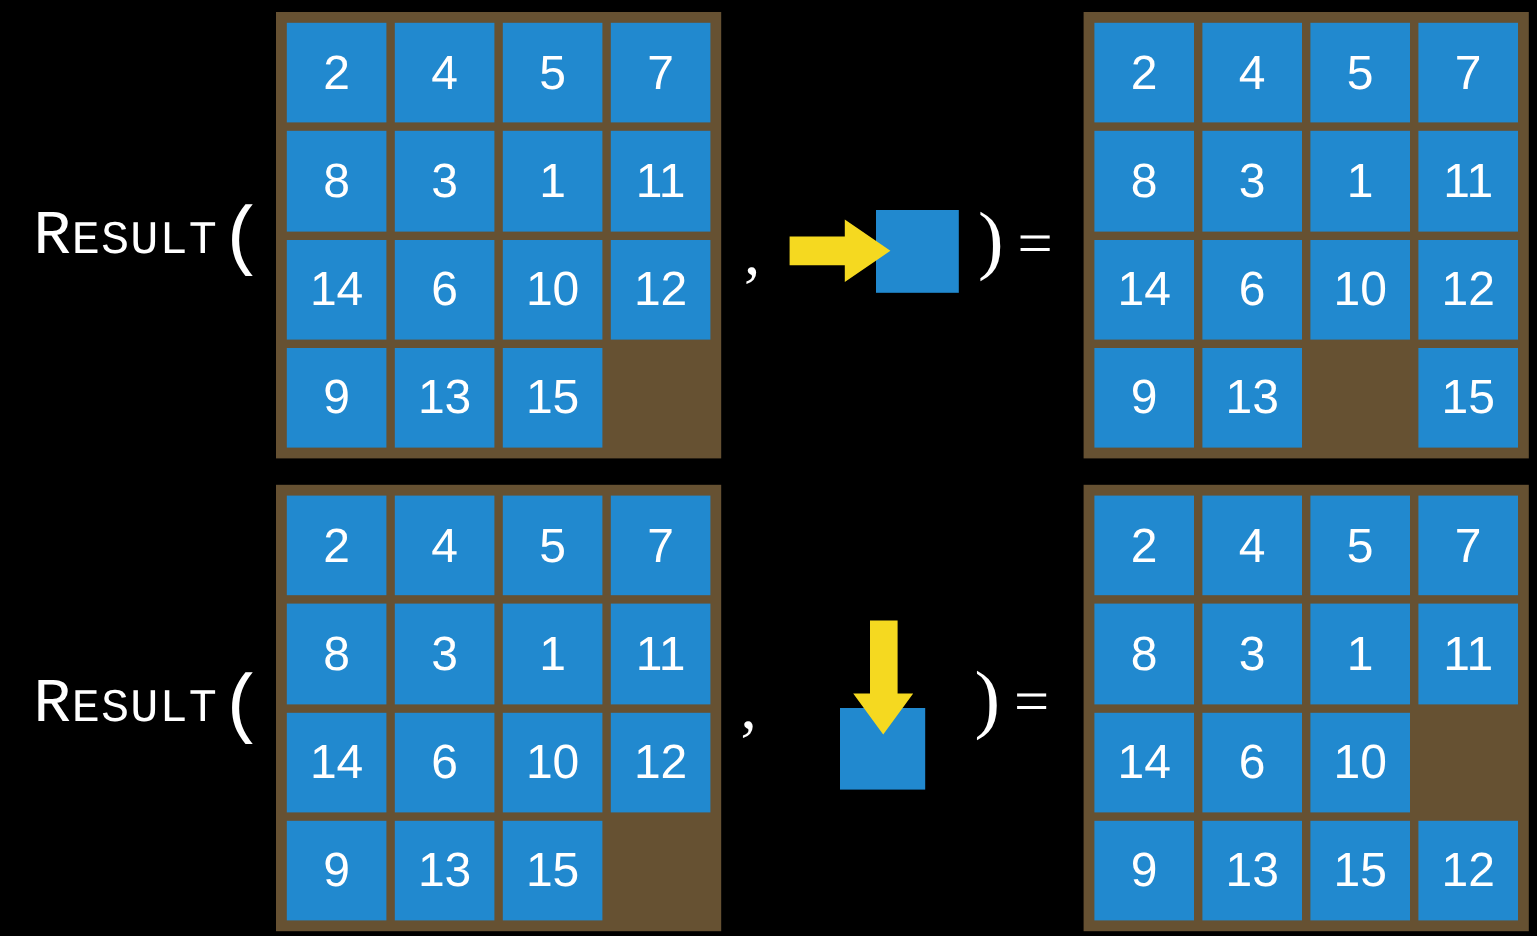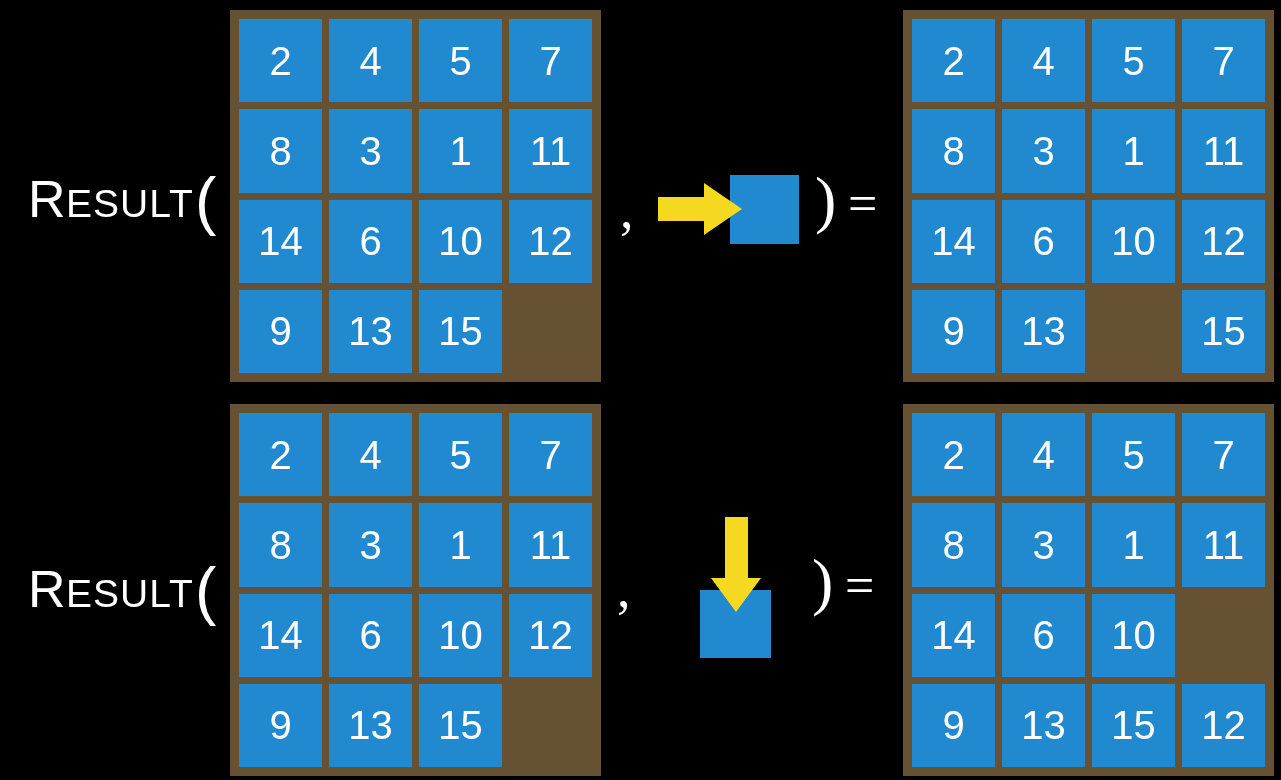--- a/index.html
+++ b/index.html
@@ -31,21 +31,21 @@
   .eq-row.row-bottom { top: 390px; }
 
   
   .result-label {
     position: absolute;
     left: 28px;
     top: 50%;
     transform: translateY(-50%);
     color: #ffffff;
     white-space: nowrap;
-    font-family: Liberation Sans, sans-serif;
+    font-family: Liberation Mono, monospace;
     line-height: 1;
     letter-spacing: 0.5px;
   }
   .result-label .cap-first {
     font-size: 52px;
     font-weight: 400;
   }
   .result-label .cap-rest {
     font-size: 39px;
     font-weight: 400;

